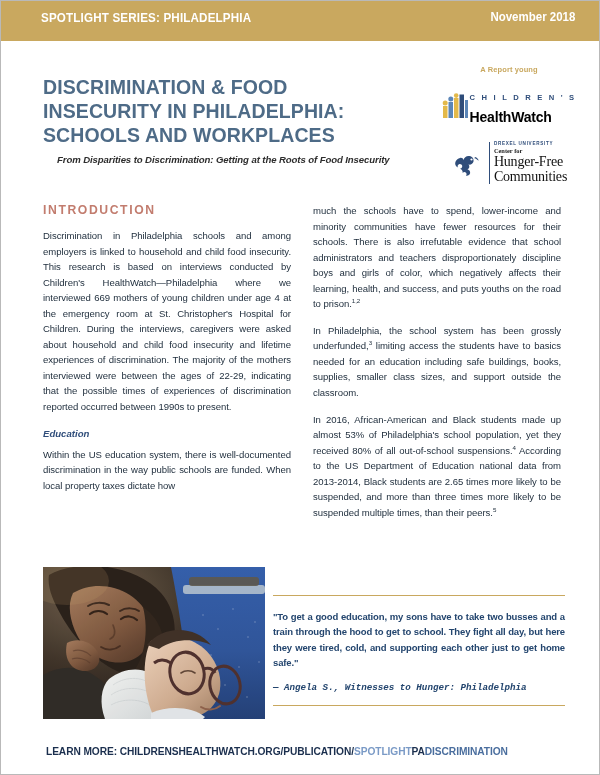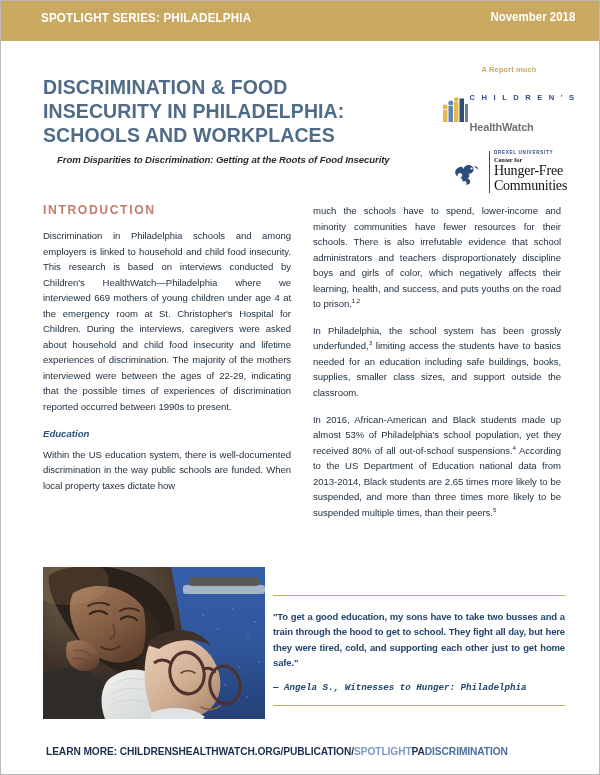--- a/index.html
+++ b/index.html
@@ -100,25 +100,25 @@
   }
   .chw-mark { width: 28px; height: 26px; display: block; }
   .chw-words { text-align: left; line-height: 1; }
   .chw-childrens {
     color: #2f4d7a;
     font-size: 7.6px;
     font-weight: bold;
     letter-spacing: 2.2px;
   }
   .chw-hw {
-    color: #737373;
-    font-size: 11px;
+    color: #000000;
+    font-size: 14px;
     font-weight: bold;
     letter-spacing: -0.2px;
-    margin-top: 19px;
+    margin-top: 7px;
   }
   .logo-hfc {
     margin-top: 18px;
     display: flex;
     align-items: flex-start;
     justify-content: center;
     gap: 4px;
   }
   .hfc-mark { width: 34px; height: 30px; display: block; margin-top: 6px; }
   .hfc-words {
@@ -255,21 +255,21 @@
     <div class="topbar-series">SPOTLIGHT SERIES: PHILADELPHIA</div>
     <div class="topbar-date">November 2018</div>
   </div>
 
   <div class="titleblock">
     <div class="doc-title">DISCRIMINATION &amp; FOOD INSECURITY IN PHILADELPHIA: SCHOOLS AND WORKPLACES</div>
     <div class="doc-subtitle">From Disparities to Discrimination: Getting at the Roots of Food Insecurity</div>
   </div>
 
   <div class="logo-col">
-    <div class="report-from">A Report much</div>
+    <div class="report-from">A Report young</div>
 
     <div class="logo-chw">
       <span class="chw-mark">
         <svg viewBox="0 0 28 26" xmlns="http://www.w3.org/2000/svg">
           <rect x="1" y="13" width="4.5" height="12" fill="#e3b94a"></rect>
           <circle cx="3.2" cy="10" r="2.5" fill="#e3b94a"></circle>
           <rect x="6.5" y="9" width="4.5" height="16" fill="#5b86b8"></rect>
           <circle cx="8.8" cy="6" r="2.5" fill="#5b86b8"></circle>
           <rect x="12" y="5" width="4.5" height="20" fill="#e3b94a"></rect>
           <circle cx="14.2" cy="2.6" r="2.3" fill="#e3b94a"></circle>

